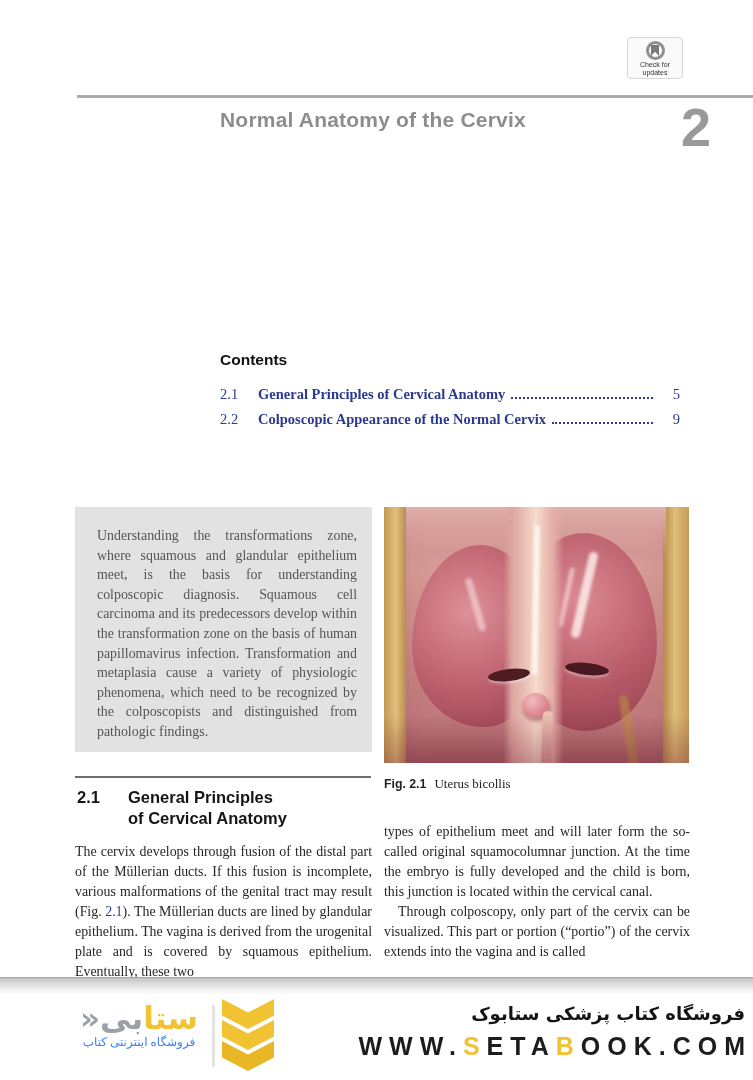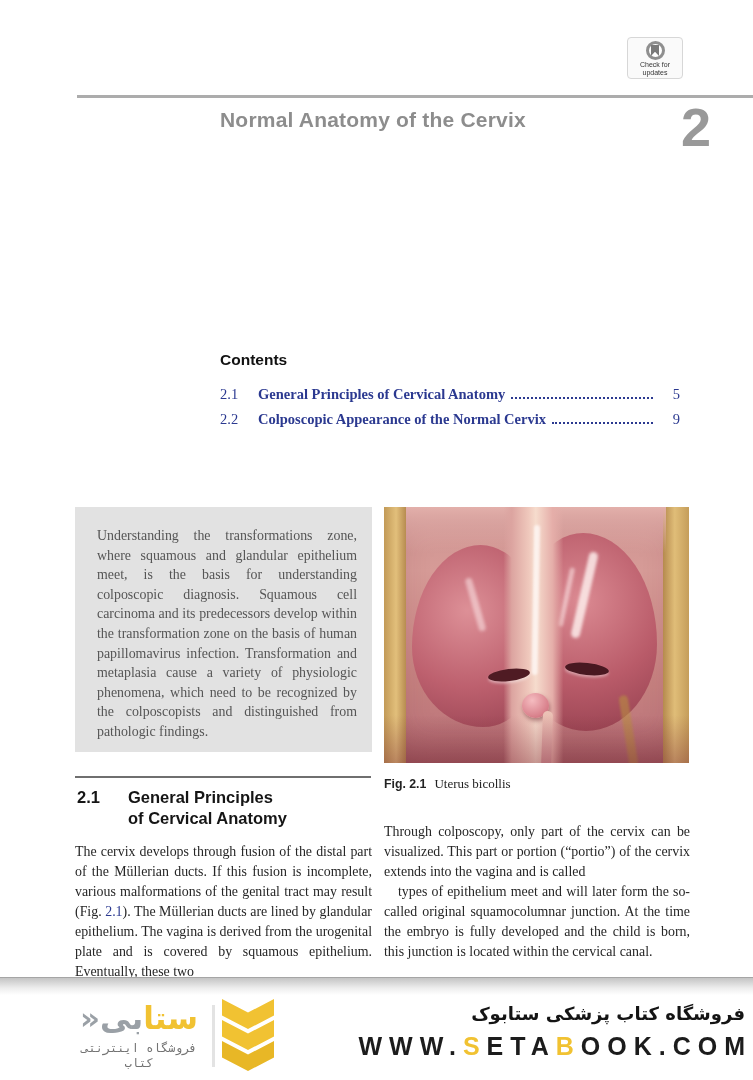--- a/index.html
+++ b/index.html
@@ -130,21 +130,21 @@
   .page-shadow {
     position:absolute; left:0; top:977px; width:100%; height:18px;
     border-top:1px solid #a5a5a5;
     background:linear-gradient(180deg,#c4c4c4,#eeeeee 60%,#ffffff);
   }
   .footer { position:absolute; left:0; top:995px; width:100%; height:85px; background:#ffffff; }
   .logo-text { position:absolute; left:70px; top:6px; width:138px; text-align:center; }
   .wordmark { font-family:"DejaVu Sans", sans-serif; font-weight:bold; font-size:31px; line-height:34px; direction:rtl; }
   .wm-gold { color:#f1c232;margin-top:17px; }
   .wm-gray { color:#9aa0a6; }
-  .logo-tagline { font-family:Liberation Mono, monospace; font-size:12px; color:#737373; margin-top:6px; direction:rtl; }
+  .logo-tagline { font-family:Liberation Serif, serif; font-size:12px; color:#3b82f6; margin-top:0; direction:rtl; }
   .logo-divider { position:absolute; left:212px; top:10px; width:3px; height:62px; background:#e3e3e3; }
   .logo-emblem { position:absolute; left:222px; top:4px; width:52px; height:76px; }
   .chev { position:absolute; left:0; width:52px; height:30px; background:#f1c232;
     clip-path:polygon(0 0,50% 45%,100% 0,100% 55%,50% 100%,0 55%); }
   .chev1 { top:0; } .chev2 { top:21px; } .chev3 { top:42px; background:#e8b726; }
   .footer-right { position:absolute; right:8px; top:8px; text-align:right; }
   .store-title { font-family:"DejaVu Sans", sans-serif; font-weight:bold; font-size:18px; color:#141414; direction:rtl; }
   .site-url { font-family:"Liberation Sans", sans-serif; font-weight:bold; font-size:25px;
     letter-spacing:7px; margin-right:-7px; color:#1c1c1c; margin-top:8px; cursor:pointer; }
   .url-gold { color:#f1c232; }
@@ -216,22 +216,22 @@
     <span>
       <div>General Principles</div>
       <div>of Cervical Anatomy</div>
     </span>
   </div>
 
   <div class="col col-left">
     <p><span>The cervix develops through fusion of the distal part of the Müllerian ducts. If this fusion is incomplete, various malformations of the genital tract may result (Fig. </span><span class="fig-link">2.1</span><span>). The Müllerian ducts are lined by glandular epithelium. The vagina is derived from the urogenital plate and is covered by squamous epithelium. Eventually, these two</span></p>
   </div>
   <div class="col col-right">
+    <p>types of epithelium meet and will later form the so-called original squamocolumnar junction. At the time the embryo is fully developed and the child is born, this junction is located within the cervical canal.</p>
     <p>Through colposcopy, only part of the cervix can be visualized. This part or portion (“portio”) of the cervix extends into the vagina and is called</p>
-    <p>types of epithelium meet and will later form the so-called original squamocolumnar junction. At the time the embryo is fully developed and the child is born, this junction is located within the cervical canal.</p>
   </div>
 
   <div class="page-shadow"></div>
   <div class="footer">
     <div class="logo-text">
       <div class="wordmark"><span class="wm-gold">ستا</span><span class="wm-gray">بی</span><span class="wm-gray">«</span></div>
       <div class="logo-tagline">فروشگاه اینترنتی کتاب</div>
     </div>
     <div class="logo-divider"></div>
     <div class="logo-emblem">

